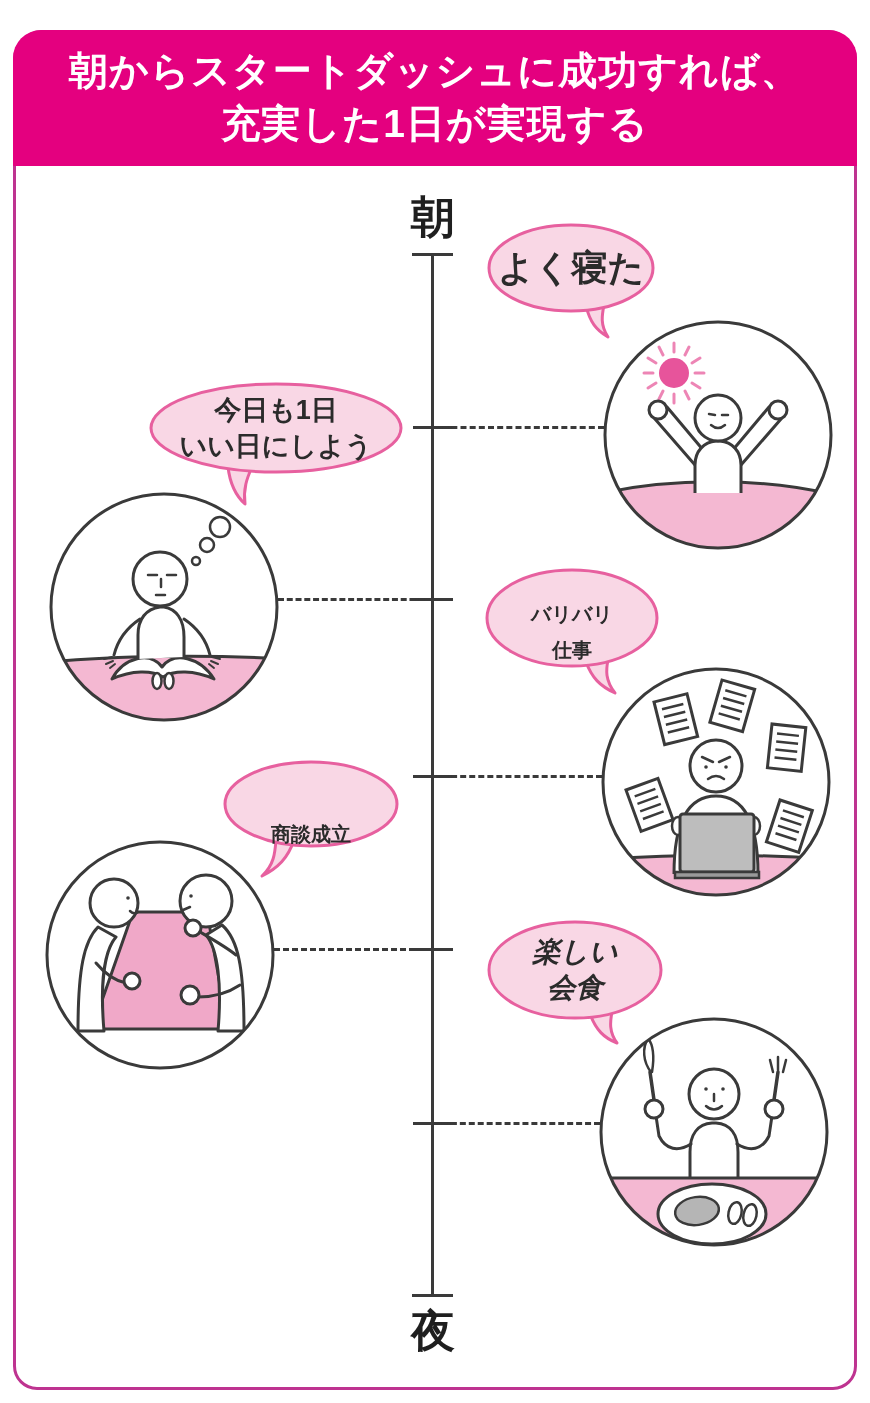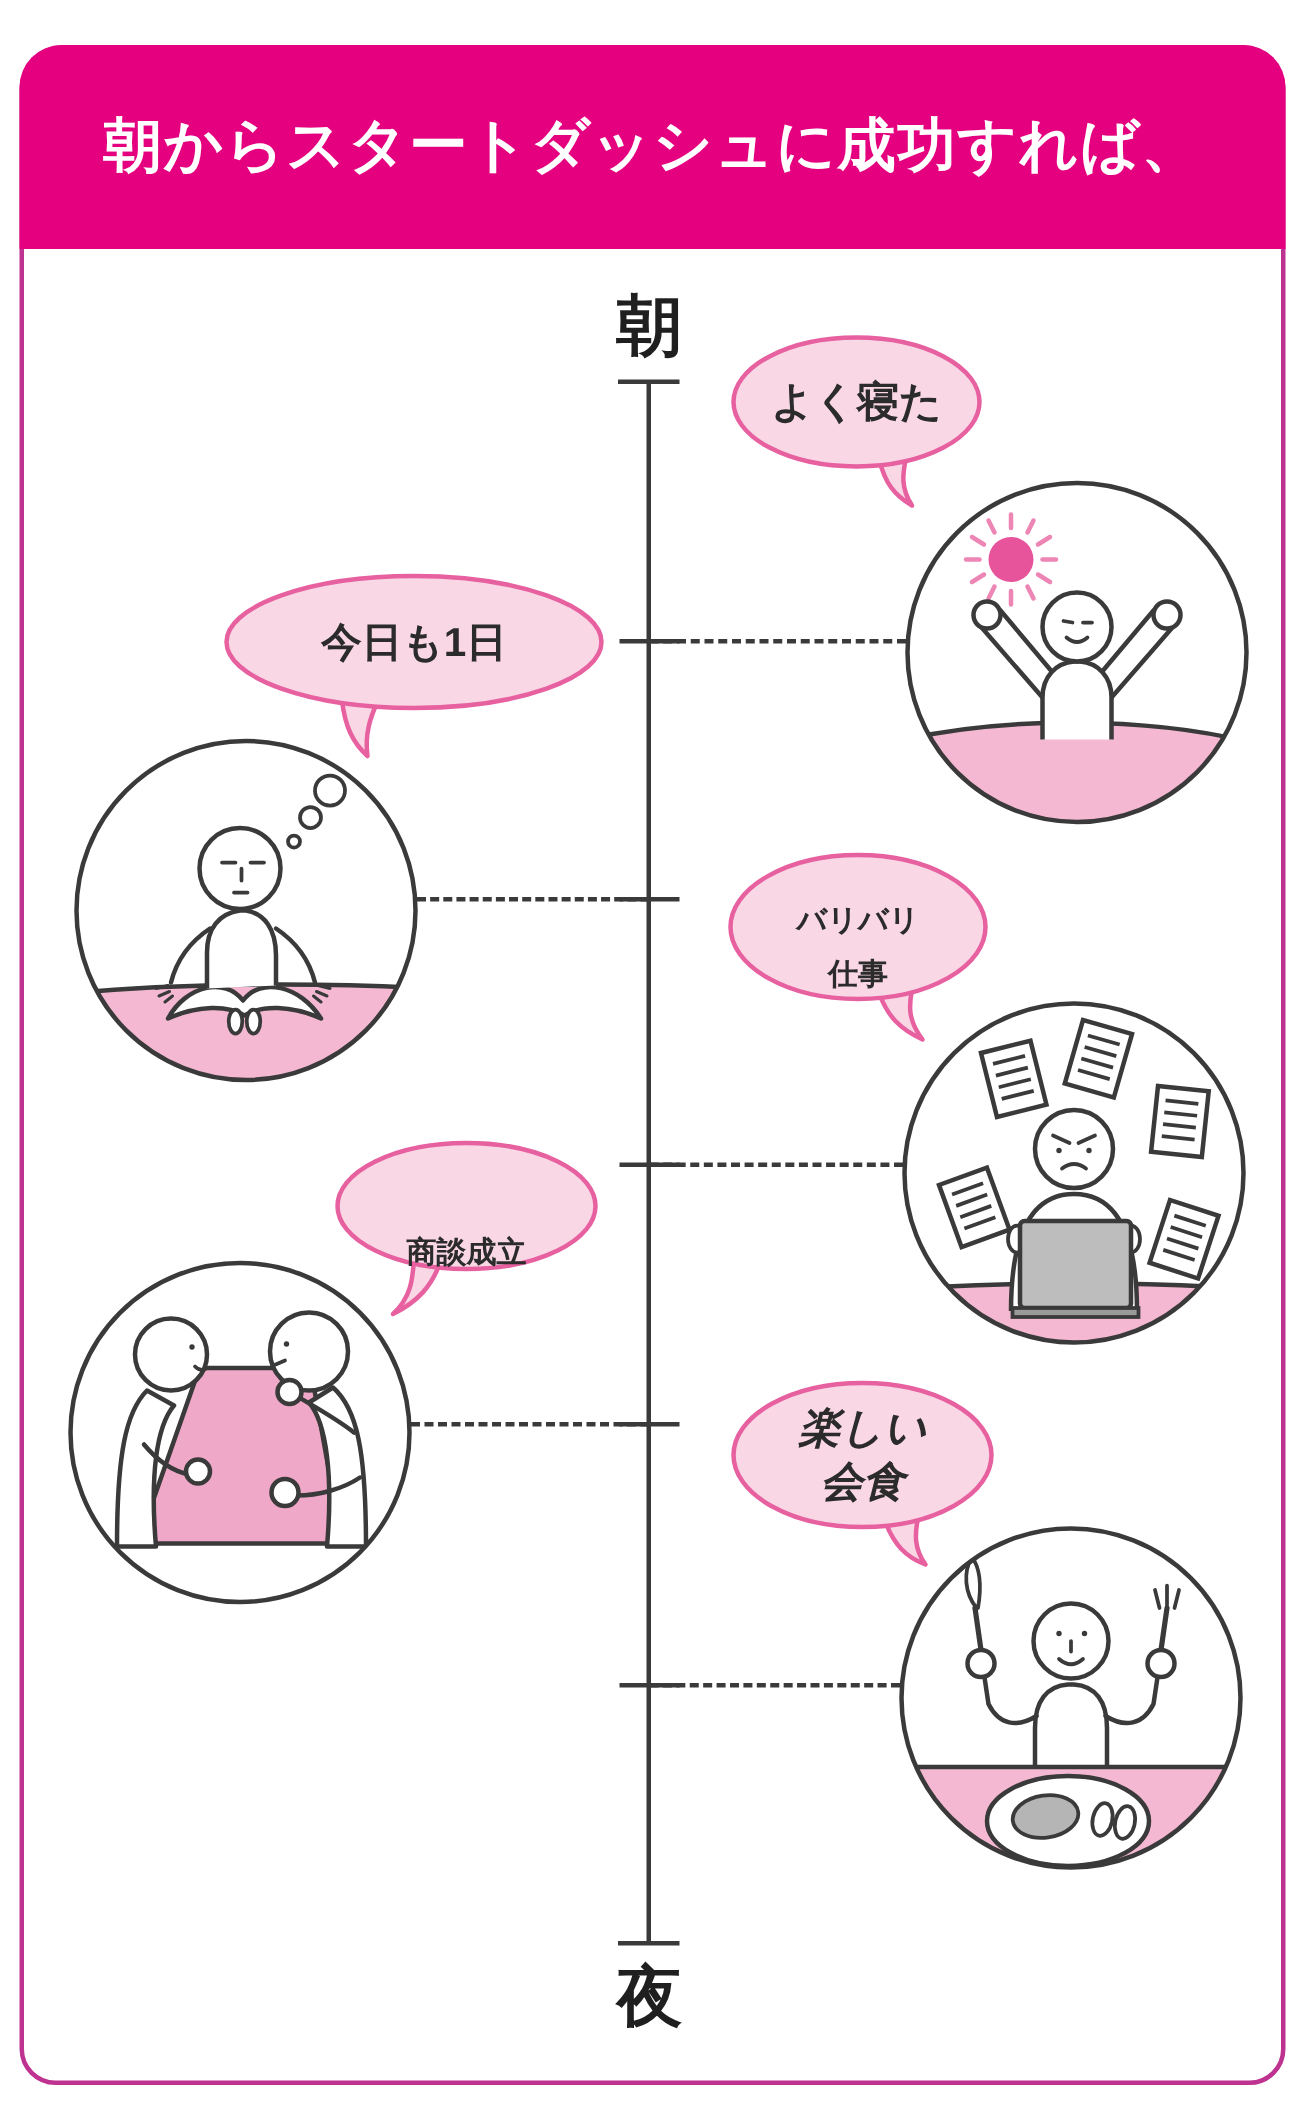--- a/index.html
+++ b/index.html
@@ -45,21 +45,21 @@
   
   .bubble{position:absolute;}
   .bubble svg{position:absolute;left:0;top:0;display:block;}
   .bubble-text{
     position:absolute;left:0;right:0;top:0;
     display:flex;flex-direction:column;align-items:center;justify-content:center;
     font-weight:bold;color:#2b2b2b;text-align:center;
   }
   .bubble-line:empty{display:none;}
   .b1{left:486px;top:222px;width:170px;height:120px;}
-  .b1 .bubble-text{height:92px;font-size:28px;}
+  .b1 .bubble-text{height:92px;font-size:36px;}
   .b2{left:148px;top:382px;width:256px;height:126px;}
   .b2 .bubble-text{height:92px;font-size:27px;line-height:36px;align-items:center;}
   .b3{left:484px;top:568px;width:176px;height:130px;}
   .b3 .bubble-text{height:100px;font-size:20px;line-height:36px;justify-content:flex-end;}
   .b4{left:222px;top:760px;width:178px;height:120px;}
   .b4 .bubble-text{height:88px;font-size:20px;justify-content:flex-end;}
   .b5{left:486px;top:920px;width:178px;height:130px;}
   .b5 .bubble-text{height:100px;font-size:28px;line-height:36px;font-style:italic;}
   
   .scene{position:absolute;width:240px;height:240px;}
@@ -72,20 +72,21 @@
 </style>
 </head>
 <body>
 
 <div class="canvas">
 
   <div class="frame"></div>
 
   <div class="banner">
     <div class="banner-line">朝からスタートダッシュに成功すれば、</div>
+    <div class="banner-line">充実した1日が実現する</div>
   </div>
 
   <div class="tl-label tl-top">朝</div>
   <div class="hbar hbar-top"></div>
   <div class="vline"></div>
   <div class="hbar hbar-bottom"></div>
   <div class="tl-label tl-bottom">夜</div>
 
   <div class="tick tick1"></div>
   <div class="tick tick2"></div>
@@ -110,20 +111,21 @@
     </div>
   </div>
 
   <div class="bubble b2">
     <svg width="256" height="126" viewBox="0 0 256 126">
       <path d="M80,85 C82,102 87,113 97,122 C95,107 99,96 104,85 Z" fill="#F9D7E5" stroke="#E7609F" stroke-width="3" stroke-linejoin="round"></path>
       <ellipse cx="128" cy="46" rx="125" ry="44" fill="#F9D7E5" stroke="#E7609F" stroke-width="3"></ellipse>
     </svg>
     <div class="bubble-text">
       <span class="bubble-line">今日も1日</span>
+      <span class="bubble-line">いい日にしよう</span>
     </div>
   </div>
 
   <div class="bubble b3">
     <svg width="176" height="130" viewBox="0 0 176 130">
       <path d="M102,94 C108,110 116,118 131,125 C121,112 122,102 124,92 Z" fill="#F9D7E5" stroke="#E7609F" stroke-width="3" stroke-linejoin="round"></path>
       <ellipse cx="88" cy="50" rx="85" ry="48" fill="#F9D7E5" stroke="#E7609F" stroke-width="3"></ellipse>
     </svg>
     <div class="bubble-text">
       <span class="bubble-line">バリバリ</span>

